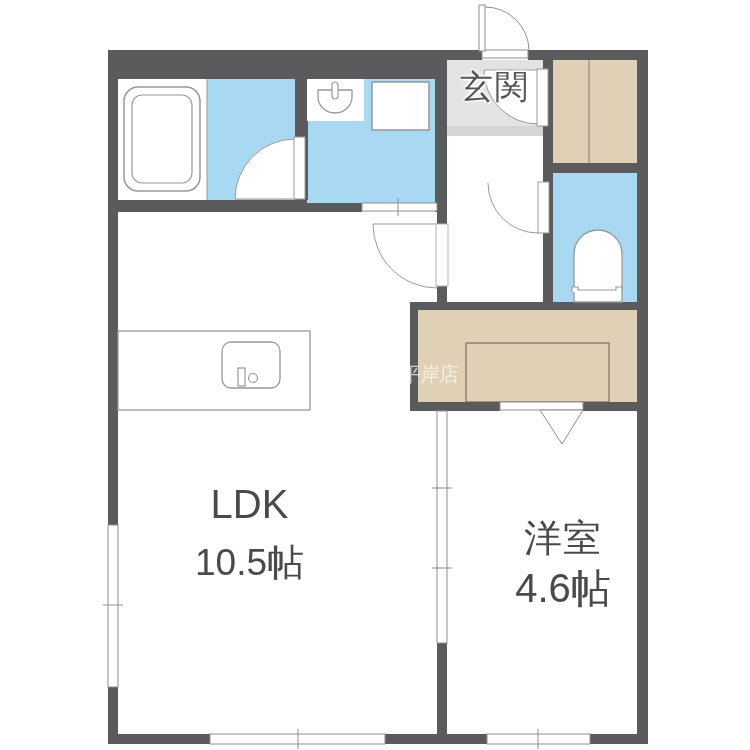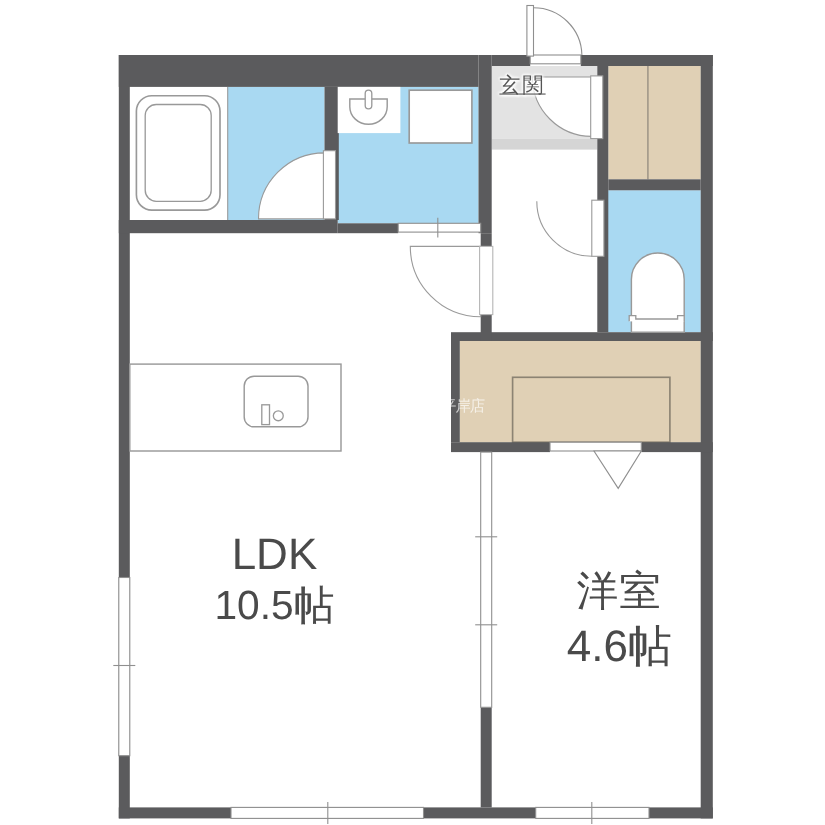--- a/index.html
+++ b/index.html
@@ -3,30 +3,29 @@
 <meta charset="utf-8">
 <style>
   html,body{margin:0;padding:0;background:#fff;}
   #plan{
     position:relative;width:750px;height:750px;background:#ffffff;overflow:hidden;
     font-family:"Liberation Sans","DejaVu Sans",sans-serif;
   }
   #plan svg{position:absolute;left:0;top:0;}
   .label{position:absolute;color:#4a4a4a;text-align:center;line-height:1.15;}
   .label-entrance{
-    left:428px;top:68px;width:94px;font-size:19px;font-weight:500;letter-spacing:2px;color:#555;
+    left:448px;top:68px;width:94px;font-size:33px;font-weight:500;letter-spacing:2px;color:#555;
     text-shadow:0 0 3px #fff,0 0 3px #fff,0 0 4px #fff,1px 1px 2px #fff,-1px -1px 2px #fff;
-    text-decoration:underline;
   }
   .label-ldk{left:137px;top:481px;width:225px;font-size:40px;}
-  .label-ldk .size{font-size:37px;margin-top:3px;text-align:center;}
+  .label-ldk .size{font-size:37px;margin-top:15px;text-align:center;}
   .label-west{left:438px;top:517px;width:200px;font-size:38px;letter-spacing:1px;margin-left:25px;}
   .label-west .size{font-size:40px;margin-top:4px;letter-spacing:0;}
   .watermark{
-    position:absolute;left:401px;top:361px;font-size:14px;letter-spacing:-1px;
+    position:absolute;left:401px;top:361px;font-size:20px;letter-spacing:-1px;
     color:rgba(255,255,255,0.68);white-space:nowrap;
   }
 </style>
 </head>
 <body>
 
 <div id="plan">
 <svg width="750" height="750" viewBox="0 0 750 750">
 
   <g>

